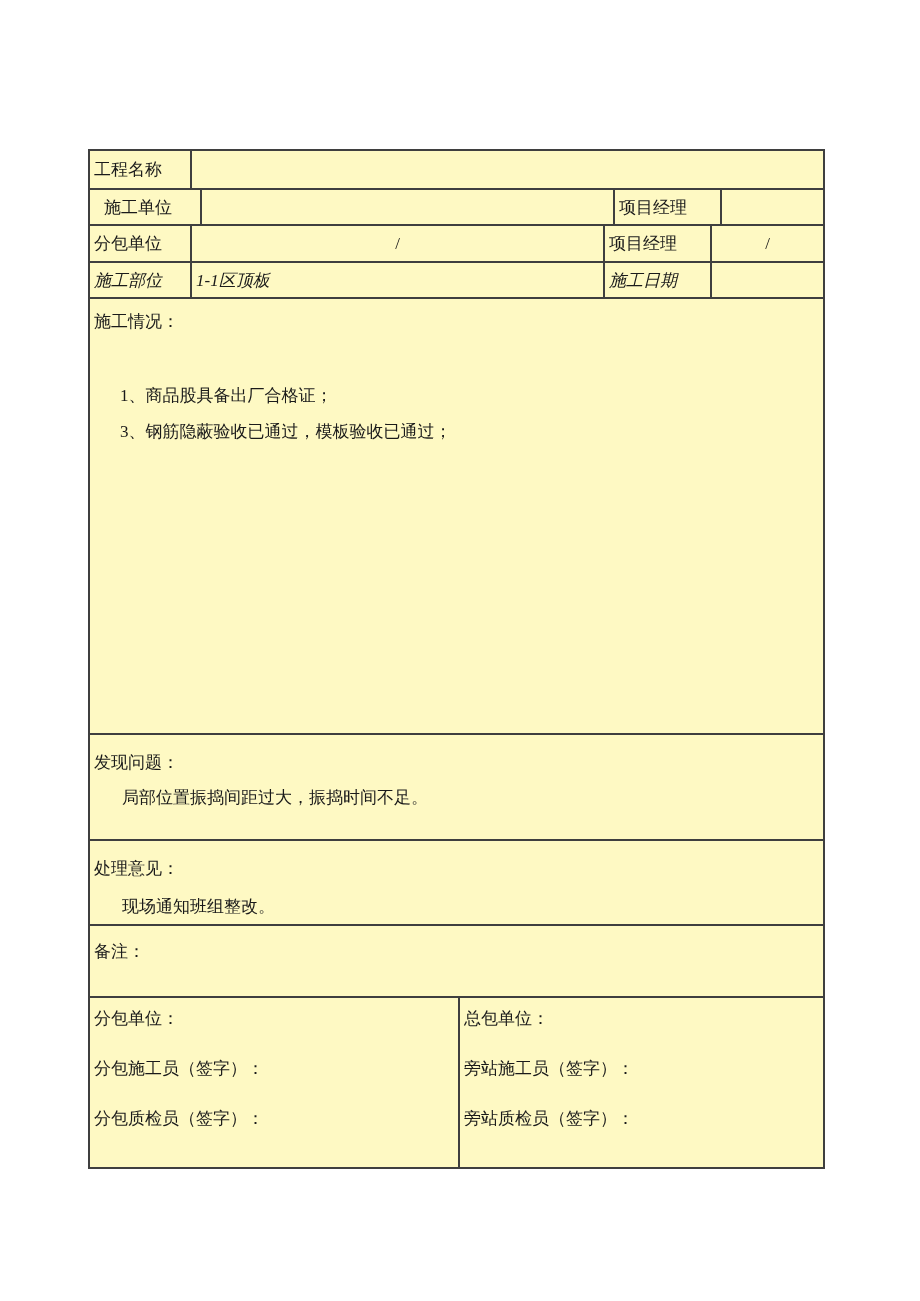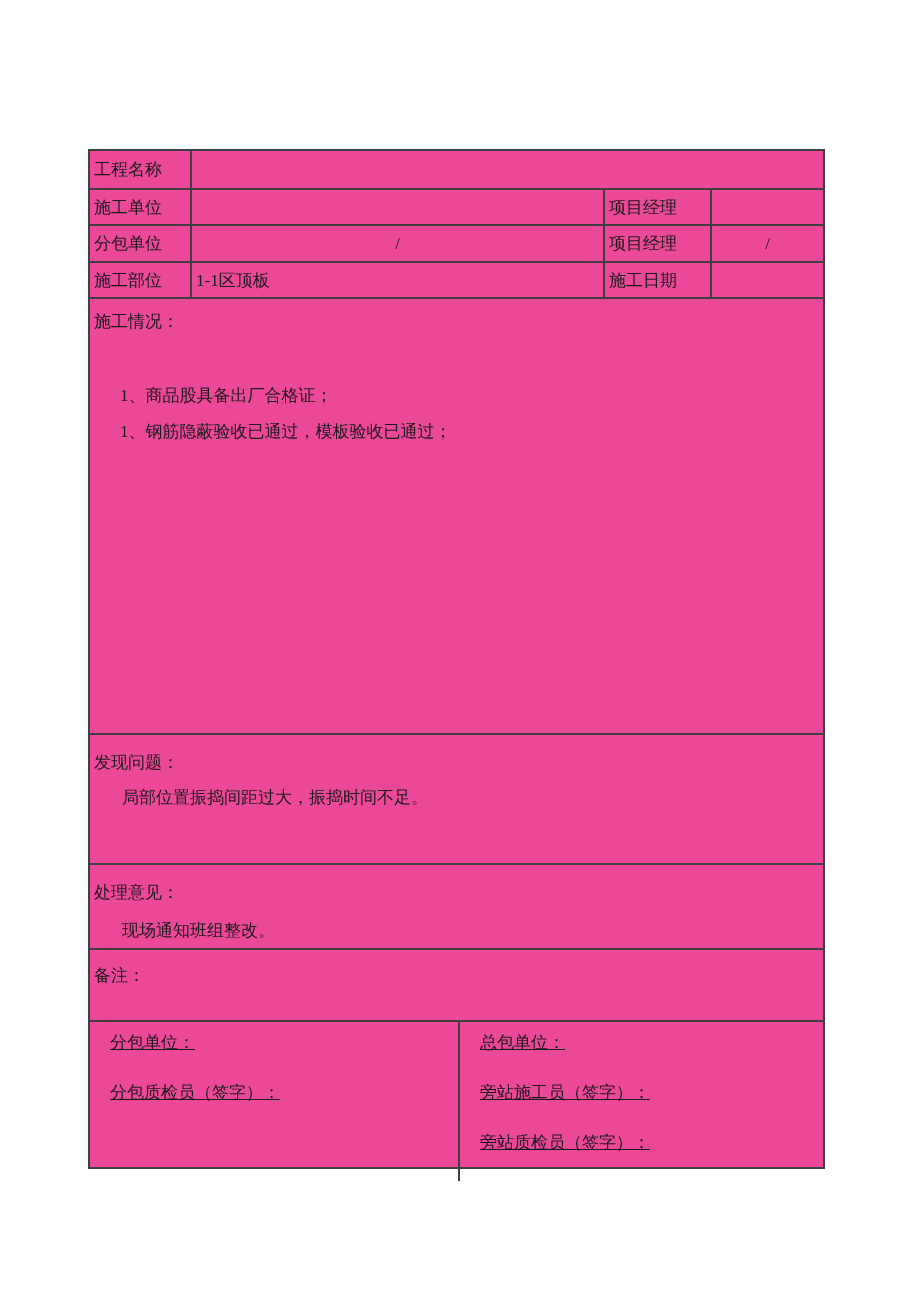--- a/index.html
+++ b/index.html
@@ -15,42 +15,42 @@
   }
   .doc-table {
     position: absolute;
     left: 88px;
     top: 149px;
     width: 737px;
     height: 1020px;
     border: 2px solid #3f3f3f;
     display: flex;
     flex-direction: column;
-    background: #ec4899;
+    background: #fef9c3;
   }
   .row {
     display: flex;
     flex-direction: row;
     border-bottom: 2px solid #3f3f3f;
     flex: none;
   }
   .row:last-child { border-bottom: none; flex: 1; }
   .cell {
     border-right: 2px solid #3f3f3f;
     overflow: hidden;
   }
   .cell:last-child { border-right: none; }
   
   .info-row .cell { display: flex; align-items: center; padding: 0 4px; }
   .r1 { height: 39px; }
-  .r2 { height: 36px; }
+  .r2 { height: 36px; padding-left: 10px; }
   .r3 { height: 37px; }
-  .r4 { height: 36px; }
+  .r4 { height: 36px; font-style: italic; }
   .r5 { height: 436px; }
-  .r6 { height: 130px; }
+  .r6 { height: 106px; }
   .r7 { height: 85px; }
   .r8 { height: 72px; }
   .c-label  { width: 102px; flex: none; }
   .c-value  { width: 413px; flex: none; }
   .c-label2 { width: 107px; flex: none; }
   .c-value2 { flex: 1; }
   .c-merged { flex: 1; }
   .center { justify-content: center; }
   .tight { padding-left: 3px; }
   
@@ -64,21 +64,21 @@
   .item-list li { line-height: 36px; white-space: nowrap; }
   .sec-content {
     padding-left: 28px;
     line-height: 24px;
   }
   .r6 .section-cell, .r7 .section-cell { padding-top: 16px; }
   .r6 .sec-content { margin-top: 11px; }
   .r7 .sec-content { margin-top: 14px; }
   .r8 .section-cell { padding-top: 14px; }
   
-  .sig-cell { padding: 9px 6px 0 20px; text-decoration: underline; }
+  .sig-cell { padding: 9px 6px 0 4px; }
   .sig-left  { width: 370px; flex: none; }
   .sig-right { flex: 1; }
   .sig-line { line-height: 24px; margin-bottom: 26px; white-space: nowrap; }
 </style>
 </head>
 <body>
 
 <div class="doc-table">
 
   <div class="row info-row r1">
@@ -105,21 +105,21 @@
     <div class="cell c-value tight">1-1区顶板</div>
     <div class="cell c-label2">施工日期</div>
     <div class="cell c-value2"></div>
   </div>
 
   <div class="row r5">
     <div class="cell section-cell">
       <div class="section-label">施工情况：</div>
       <ul class="item-list">
         <li>1、商品股具备出厂合格证；</li>
-        <li>1、钢筋隐蔽验收已通过，模板验收已通过；</li>
+        <li>3、钢筋隐蔽验收已通过，模板验收已通过；</li>
       </ul>
     </div>
   </div>
 
   <div class="row r6">
     <div class="cell section-cell">
       <div class="section-label">发现问题：</div>
       <div class="sec-content">局部位置振捣间距过大，振捣时间不足。</div>
     </div>
   </div>
@@ -133,20 +133,21 @@
 
   <div class="row r8">
     <div class="cell section-cell">
       <div class="section-label">备注：</div>
     </div>
   </div>
 
   <div class="row r9">
     <div class="cell sig-cell sig-left">
       <div class="sig-line">分包单位：</div>
+      <div class="sig-line">分包施工员（签字）：</div>
       <div class="sig-line">分包质检员（签字）：</div>
     </div>
     <div class="cell sig-cell sig-right">
       <div class="sig-line">总包单位：</div>
       <div class="sig-line">旁站施工员（签字）：</div>
       <div class="sig-line">旁站质检员（签字）：</div>
     </div>
   </div>
 
 </div>

